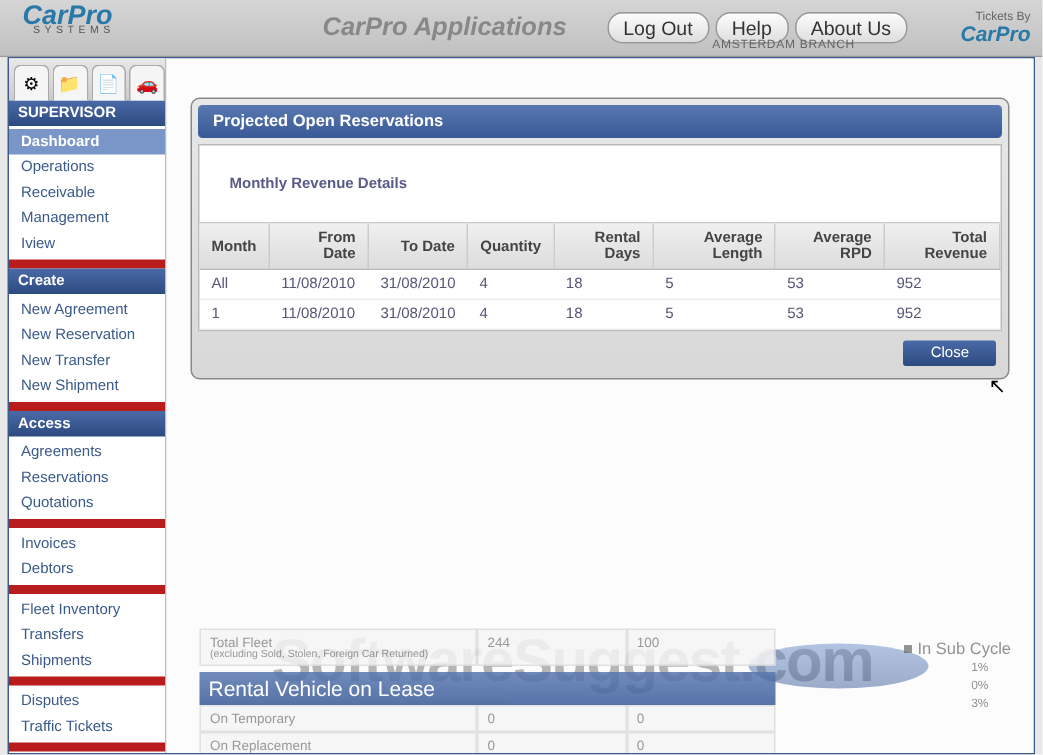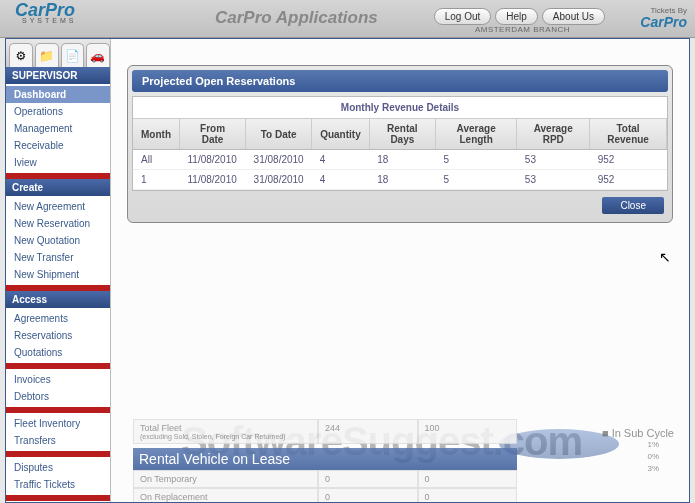--- a/index.html
+++ b/index.html
@@ -2,39 +2,39 @@
 <html><head>
 <meta charset="utf-8">
 <style>
 *{box-sizing:border-box;margin:0;padding:0;font-family:Arial,Helvetica,sans-serif}
 body{background:#e8e8e8;width:695px;height:503px;overflow:hidden;position:relative}
 .topbar{background:linear-gradient(#d5d5d5,#c0c0c0);height:38px;display:flex;align-items:flex-start;position:relative;border-bottom:1px solid #999}
 .logo{color:#2878a8;font-weight:bold;font-style:italic;font-size:18px;margin-left:15px}
 .logo-sub{font-size:7px;color:#555;letter-spacing:3px;margin-left:22px;margin-top:-5px;position:absolute;top:22px}
 .app-title{color:#888;font-style:italic;font-weight:bold;font-size:17px;position:absolute;left:215px;top:8px}
 .top-buttons{position:absolute;right:90px;top:8px;display:flex;gap:4px}
-.top-btn{background:linear-gradient(#fdfdfd,#dedede);border:1px solid #999;border-radius:10px;font-size:10px;padding:2px 10px;color:#333;cursor:pointer}
+.top-btn{background:linear-gradient(#fdfdfd,#dedede);border:1px solid #999;border-radius:10px;font-size:13px;padding:2px 10px;color:#333;cursor:pointer}
 .branch{position:absolute;right:125px;top:25px;font-size:8px;color:#666;letter-spacing:0.5px}
 .powered{position:absolute;right:8px;top:6px;font-size:8px;color:#666}
 .powered-logo{color:#2878a8;font-weight:bold;font-style:italic;font-size:14px;position:absolute;right:8px;top:14px}
 .main{display:flex;height:465px;border:1px solid #3d5a8c;margin:0 5px 3px 5px;background:#fff}
 .sidebar{width:105px;background:#fff;border-right:1px solid #bbb;overflow:hidden}
 .tool-icons{background:linear-gradient(#e8e8e8,#cbcbcb);height:28px;display:flex;align-items:flex-end;gap:2px;padding-left:3px}
 .tool-tab{width:24px;height:24px;background:#f5f5f5;border:1px solid #aaa;border-top-left-radius:5px;border-top-right-radius:5px;border-bottom:none;display:flex;align-items:center;justify-content:center;font-size:12px}
 .section-hdr{background:linear-gradient(#4a6aa8,#2d4a80);color:#fff;font-size:10px;font-weight:bold;padding:3px 6px}
 .menu-item{font-size:10px;color:#3a5a8a;padding:3px 8px;cursor:pointer;border-bottom:0}
 .menu-item.active{background:#7a96c8;color:#fff;font-weight:bold}
 .menu-group{padding:2px 0;border-bottom:6px solid #b91c1c}
 .content{flex:1;position:relative;background:#fcfcfc;overflow:hidden}
 .modal{position:absolute;left:16px;top:26px;right:16px;background:linear-gradient(#e8e8e8,#d8d8d8);border:1px solid #888;border-radius:6px;padding:4px}
 .modal-hdr{background:linear-gradient(#5878b0,#3a5a98);color:#fff;font-size:11px;font-weight:bold;padding:5px 10px;border-radius:3px}
 .modal-body{background:#fff;margin-top:4px;border:1px solid #bbb}
-.modal-subhdr{text-align:center;color:#5a5a8a;font-size:10px;font-weight:bold;padding:5px;border-bottom:1px solid #ccc}
+.modal-subhdr{text-align:left;color:#5a5a8a;font-size:10px;font-weight:bold;padding:20px;border-bottom:1px solid #ccc}
 .tbl{width:100%;border-collapse:collapse;font-size:10px}
-.tbl th{background:linear-gradient(#f0f0f0,#dcdcdc);color:#444;text-align:center;padding:4px 8px;font-weight:bold;border-right:1px solid #ccc;border-bottom:1px solid #bbb}
+.tbl th{background:linear-gradient(#f0f0f0,#dcdcdc);color:#444;text-align:right;padding:4px 8px;font-weight:bold;border-right:1px solid #ccc;border-bottom:1px solid #bbb}
 .tbl td{padding:4px 8px;color:#557;border-bottom:1px solid #eee}
 .modal-footer{text-align:right;padding:4px}
 .close-btn{background:linear-gradient(#4a6aa8,#2d4a80);color:#fff;border:none;font-size:10px;padding:3px 18px;border-radius:2px;cursor:pointer}
 .bg-panel{position:absolute;left:22px;top:380px;width:384px}
 .bg-row{display:flex;font-size:9px;color:#888}
 .bg-hdr{background:linear-gradient(#5878b0,#3a5a98);color:#fff;font-size:14px;padding:3px 6px;margin-top:4px;opacity:.85}
 .bg-cell{flex:1;padding:3px 6px;border:1px solid #ddd;background:#f5f5f5;opacity:.85}
 .watermark{position:absolute;left:70px;top:380px;font-size:40px;color:#737373;font-weight:bold;opacity:.5;letter-spacing:-1px;z-index:0}
 .pie-hint{position:absolute;right:70px;top:390px;width:120px;height:30px;border-radius:50%;background:linear-gradient(#6a8ac8,#3a5a98);opacity:.5}
 .pie-labels{position:absolute;right:30px;top:400px;font-size:8px;color:#666;line-height:12px;opacity:.7}
@@ -62,45 +62,45 @@
     <div class="tool-icons">
       <div class="tool-tab">⚙</div>
       <div class="tool-tab">📁</div>
       <div class="tool-tab">📄</div>
       <div class="tool-tab">🚗</div>
     </div>
     <div class="section-hdr">SUPERVISOR</div>
     <div class="menu-group">
       <div class="menu-item active">Dashboard</div>
       <div class="menu-item">Operations</div>
+      <div class="menu-item">Receivable</div>
       <div class="menu-item">Management</div>
-      <div class="menu-item">Receivable</div>
       <div class="menu-item">Iview</div>
     </div>
     <div class="section-hdr">Create</div>
     <div class="menu-group">
       <div class="menu-item">New Agreement</div>
       <div class="menu-item">New Reservation</div>
-      <div class="menu-item">New Quotation</div>
       <div class="menu-item">New Transfer</div>
       <div class="menu-item">New Shipment</div>
     </div>
     <div class="section-hdr">Access</div>
     <div class="menu-group">
       <div class="menu-item">Agreements</div>
       <div class="menu-item">Reservations</div>
       <div class="menu-item">Quotations</div>
     </div>
     <div class="menu-group">
       <div class="menu-item">Invoices</div>
       <div class="menu-item">Debtors</div>
     </div>
     <div class="menu-group">
       <div class="menu-item">Fleet Inventory</div>
       <div class="menu-item">Transfers</div>
+      <div class="menu-item">Shipments</div>
     </div>
     <div class="menu-group">
       <div class="menu-item">Disputes</div>
       <div class="menu-item">Traffic Tickets</div>
 
     </div>
   </div>
 
   <div class="content">
     <div class="watermark">SoftwareSuggest.com</div>

